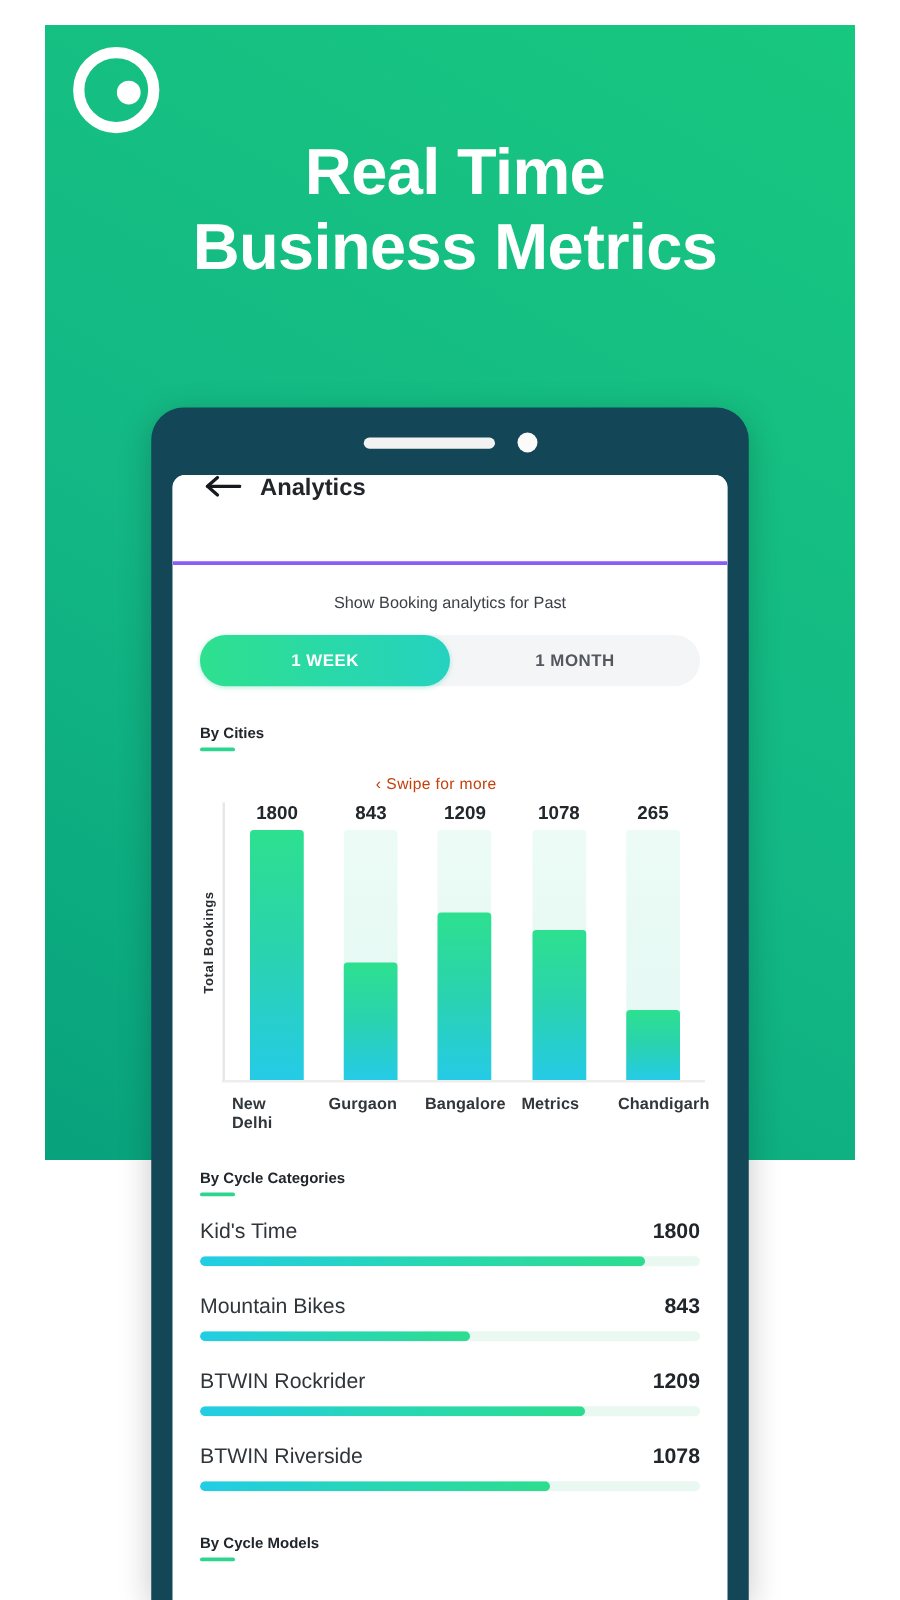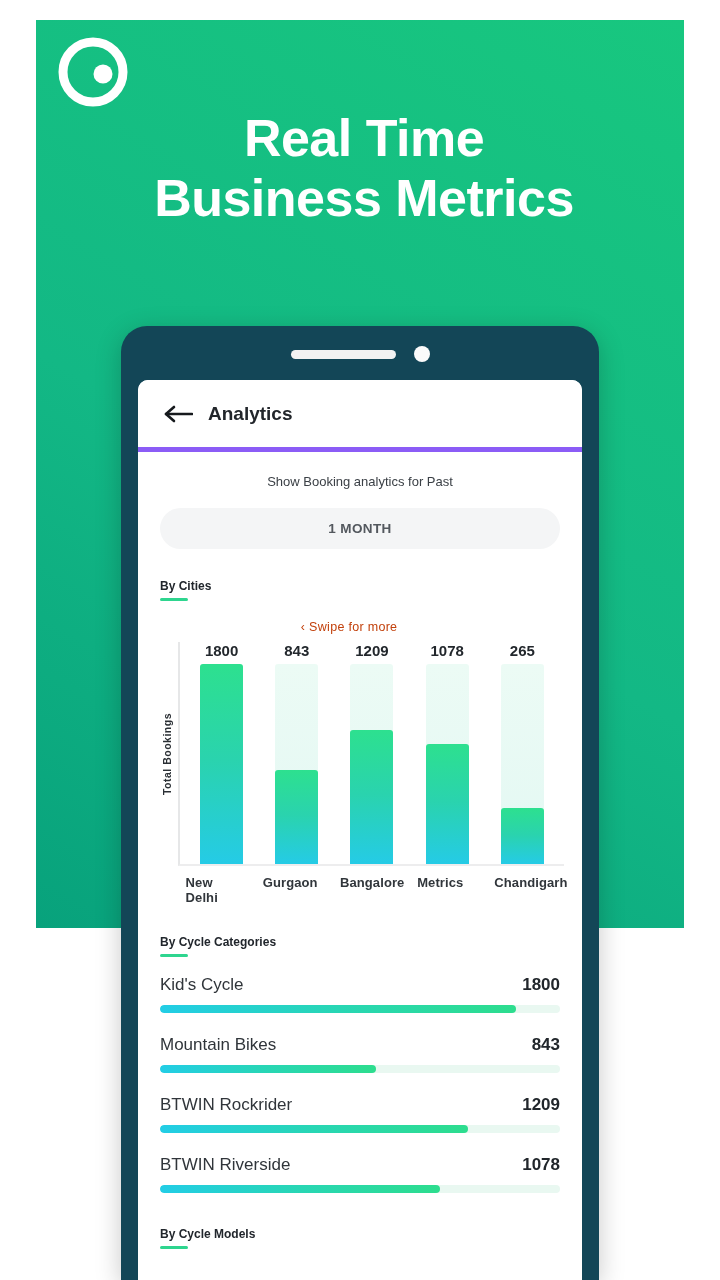--- a/index.html
+++ b/index.html
@@ -58,23 +58,23 @@
     left:17px; top:54px;
     width:444px; height:900px;
     background:#ffffff;
     border-radius:10px 10px 0 0;
     overflow:hidden;
   }
 
   
   #app-bar{
     height:72px;
-    display:flex; align-items:center;
+    display:flex; align-items:flex-start;
     padding-left:25px;
-    border-bottom:5px solid #8b5cf6;
+    border-bottom:3px solid #8b5cf6;
     background:#fff;
   }
   #back-arrow{ width:30px; height:18px; display:block; }
   #app-bar-title{
     margin-left:15px;
     font-size:19px; font-weight:bold; color:#22262b;
   }
 
   
   #filter-block{ padding:22px 22px 0 22px; }
@@ -252,20 +252,21 @@
           <polyline points="11,2 3,9 11,16" fill="none" stroke="#16191d" stroke-width="2.6" stroke-linecap="round" stroke-linejoin="round"></polyline>
         </svg>
       </span>
       <span id="app-bar-title">Analytics</span>
     </div>
 
     
     <div id="filter-block">
       <div id="filter-prompt">Show Booking analytics for Past</div>
       <div id="segmented-control">
+        <div class="seg-item active">1 WEEK</div>
         <div class="seg-item">1 MONTH</div>
       </div>
     </div>
 
     
     <div class="section-head">
       <span class="section-title">By Cities</span>
       <span class="section-rule"></span>
     </div>
 
@@ -321,21 +322,21 @@
 
     
     <div class="section-head">
       <span class="section-title">By Cycle Categories</span>
       <span class="section-rule"></span>
     </div>
 
     <div id="category-list">
       <div class="cat-row">
         <div class="cat-top">
-          <span class="cat-name">Kid's Cycle</span>
+          <span class="cat-name">Kid's Time</span>
           <span class="cat-value">1800</span>
         </div>
         <div class="cat-track">
           <div class="cat-fill" style="width: 89%;"></div>
         </div>
       </div>
       <div class="cat-row">
         <div class="cat-top">
           <span class="cat-name">Mountain Bikes</span>
           <span class="cat-value">843</span>

